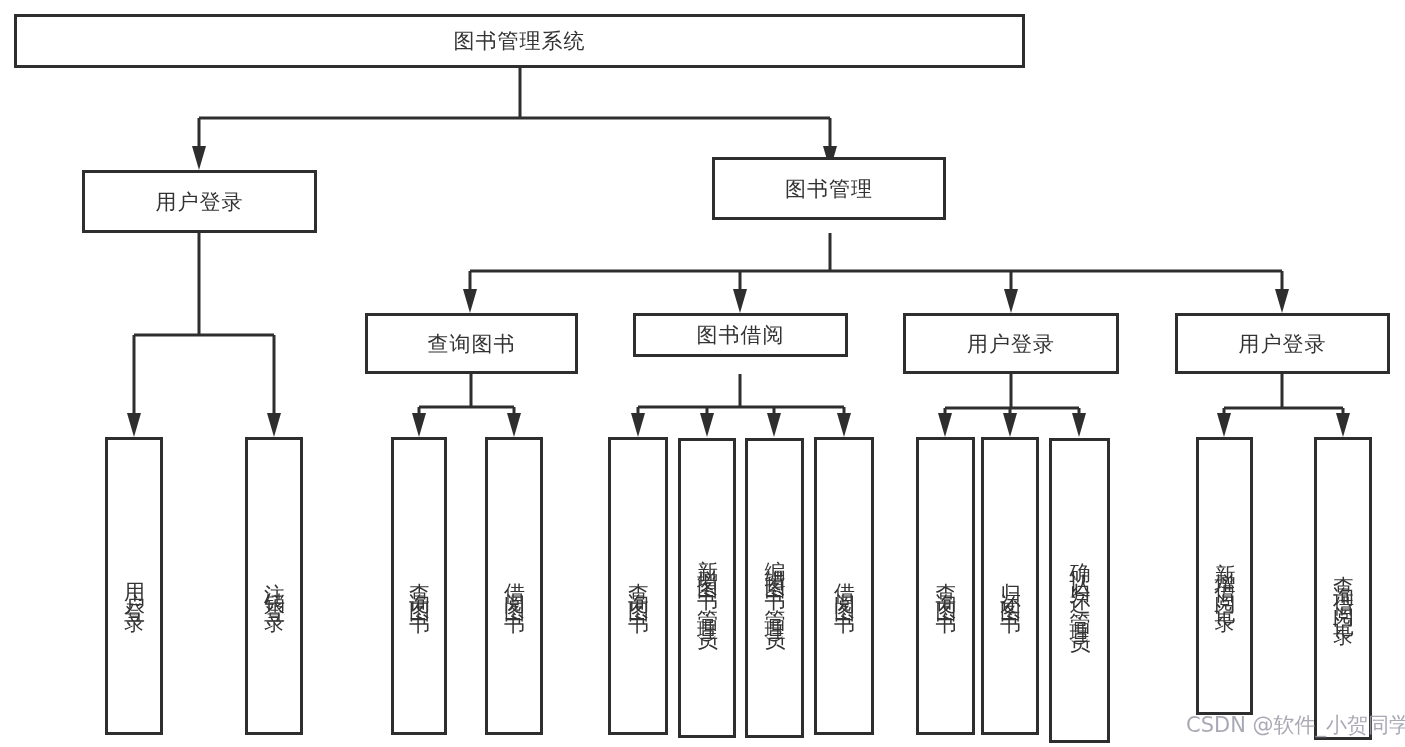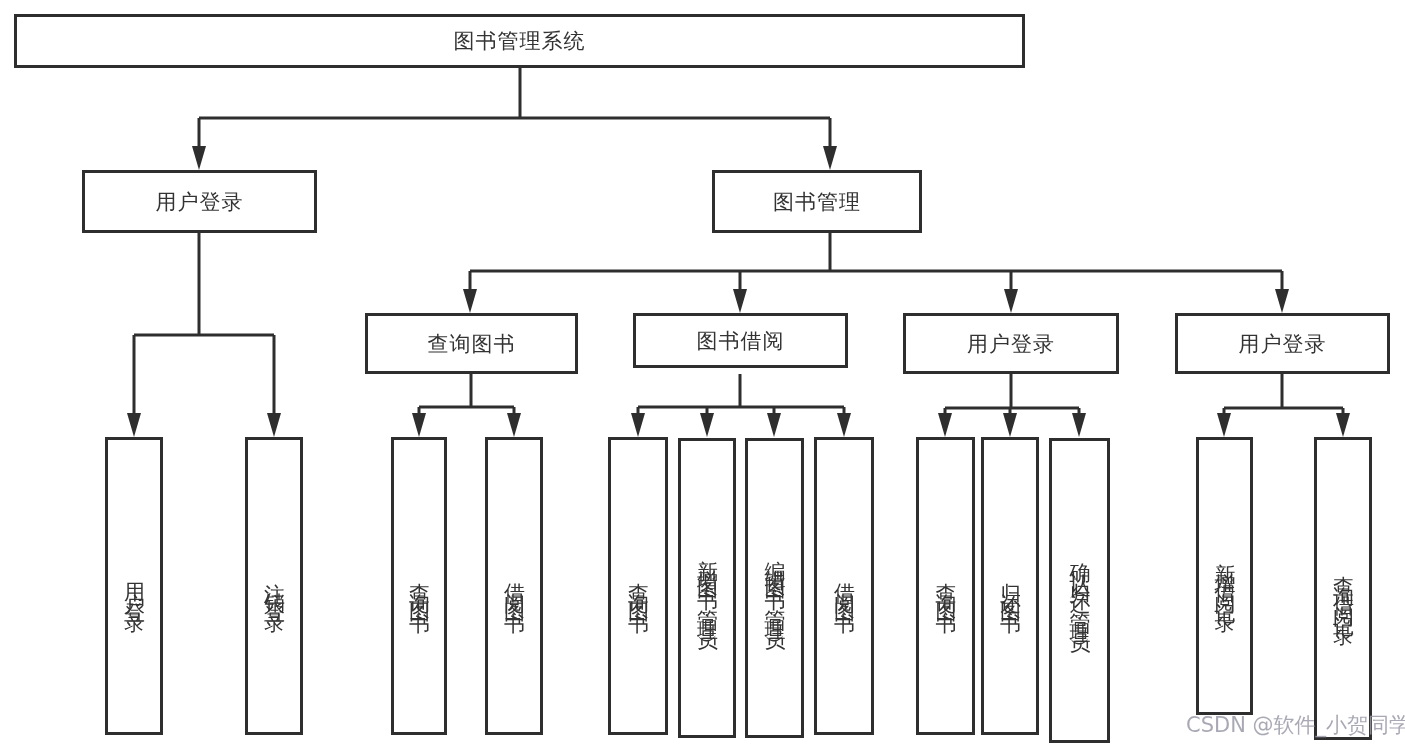--- a/index.html
+++ b/index.html
@@ -73,28 +73,28 @@
     <polygon fill="#2e2e2e" points="1336,413 1350,413 1343,437"></polygon>
   </svg>
 
   <div class="box" style="left:14px;top:14px;width:1011px;height:54px">
     <span>图书管理系统</span>
   </div>
 
   <div class="box" style="left:82px;top:170px;width:235px;height:63px">
     <span>用户登录</span>
   </div>
-  <div class="box" style="left:712px;top:170px;width:210px;height:63px">
+  <div class="box" style="left:712px;top:157px;width:234px;height:63px">
     <span>图书管理</span>
   </div>
 
   <div class="box" style="left:365px;top:313px;width:213px;height:61px">
     <span>查询图书</span>
   </div>
-  <div class="box" style="left:633px;top:313px;width:215px;height:55px">
+  <div class="box" style="left:633px;top:313px;width:215px;height:44px">
     <span>图书借阅</span>
   </div>
   <div class="box" style="left:903px;top:313px;width:216px;height:61px">
     <span>用户登录</span>
   </div>
   <div class="box" style="left:1175px;top:313px;width:215px;height:61px">
     <span>用户登录</span>
   </div>
 
   <div class="box vbox" style="left:105px;top:437px;width:58px;height:298px">

